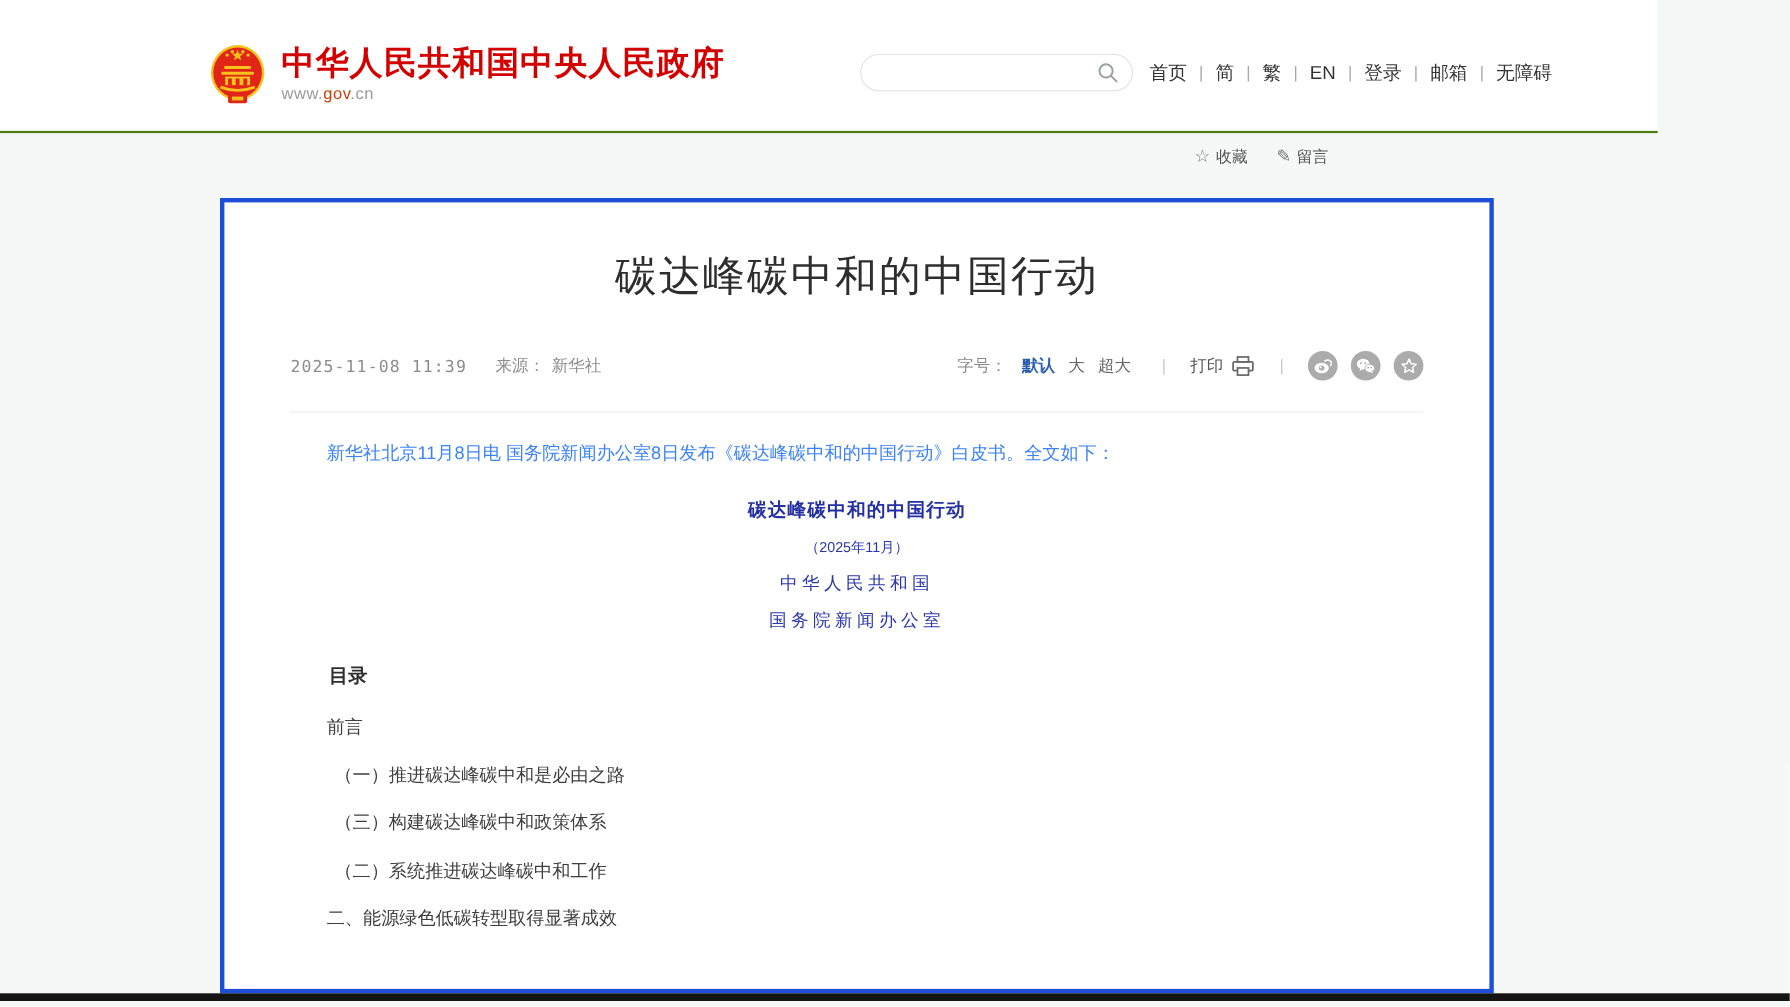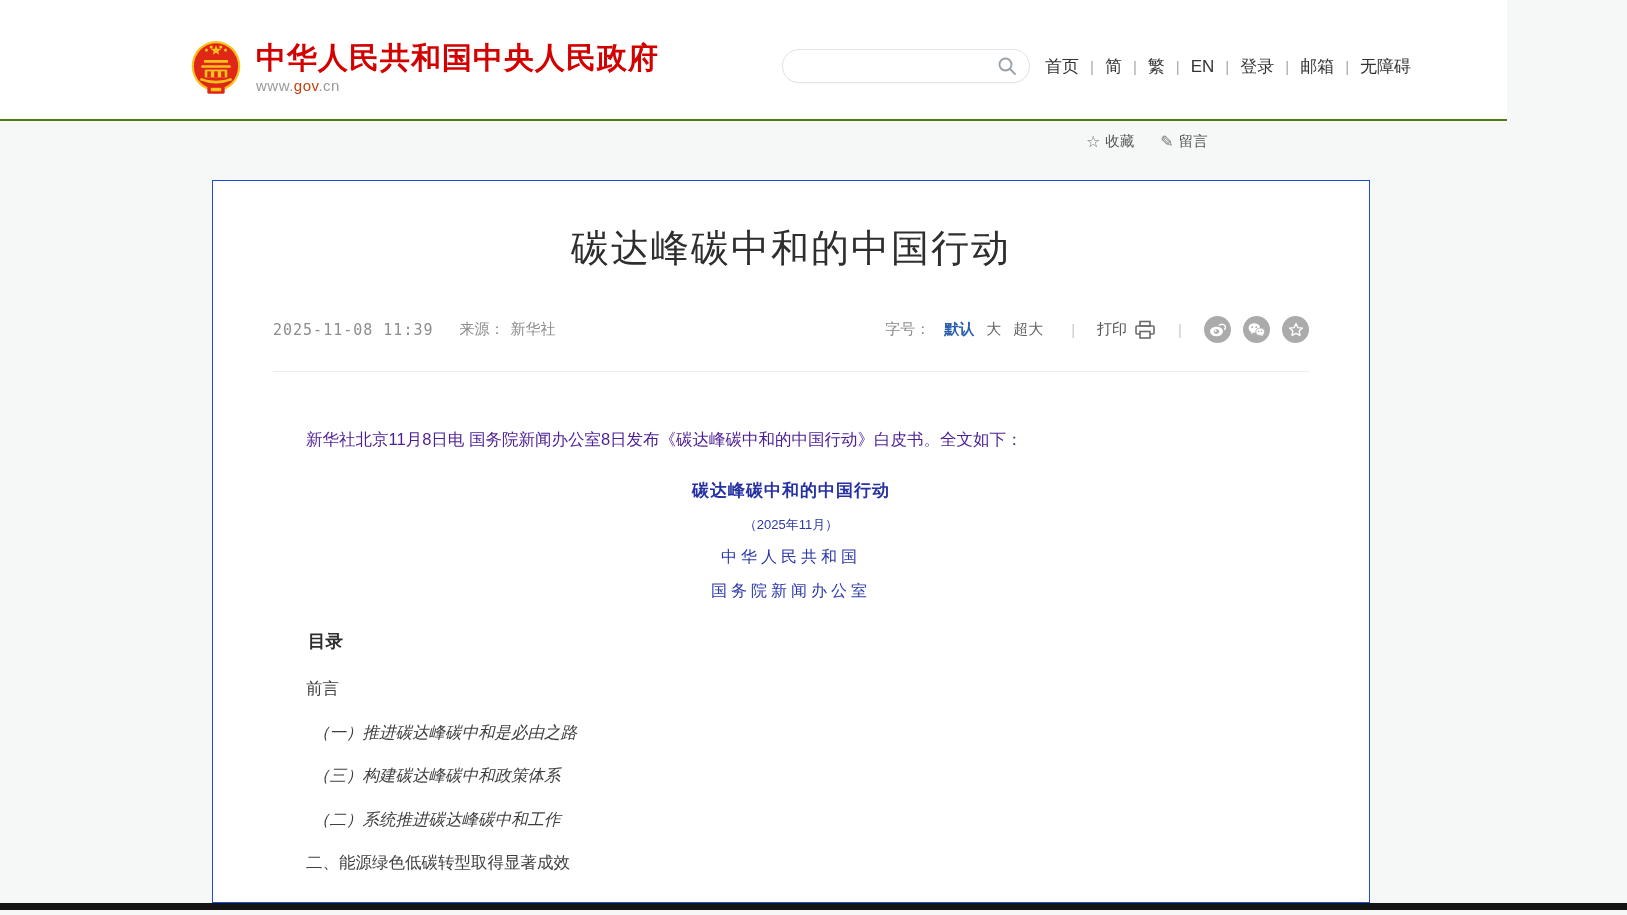--- a/index.html
+++ b/index.html
@@ -34,22 +34,22 @@
   .top-nav { position:absolute; left:1045px; top:55px; display:flex; align-items:center; font-size:17px; color:#333; }
   .top-nav a { color:#333; text-decoration:none; cursor:pointer; white-space:nowrap; }
   .top-nav .sep { color:#a8a8a8; margin:0 11px; font-size:15px; }
   
   .fav-row { position:absolute; left:1086px; top:132px; display:flex; align-items:center; gap:26px;
              font-size:14.5px; color:#555; }
   .fav-row .item { display:flex; align-items:center; gap:5px; cursor:pointer; }
   .fav-row .glyph { font-size:16px; color:#777; }
   
   .card {
-    position:absolute; left:212px; top:180px; width:1158px; height:723px;
-    background:#ffffff; border:1px solid #1d4ed8;
+    position:absolute; left:200px; top:180px; width:1158px; height:723px;
+    background:#ffffff; border:4px solid #1d4ed8;
   }
   .article-title {
     margin-top:42px; text-align:center;
     font-size:38px; font-weight:500; color:#2e2e2e; letter-spacing:2px;
   }
   .meta {
     margin:42px 60px 0 60px; padding-bottom:28px;
     border-bottom:1px solid #ececec;
     display:flex; justify-content:space-between; align-items:center;
   }
@@ -62,30 +62,30 @@
   .fs-opt.active { color:#2b5fae; font-weight:bold; }
   .vsep { color:#c9c9c9; margin:0 22px; font-size:15px; }
   .print-btn { display:flex; align-items:center; gap:7px; cursor:pointer; color:#555; }
   .share-icons { display:flex; align-items:center; gap:12px; }
   .share-circle {
     width:27px; height:27px; border-radius:50%; background:#ababab;
     display:flex; align-items:center; justify-content:center; cursor:pointer;
   }
   
   .lead {
-    margin:54px 60px 0 60px; text-indent:2em;
-    font-size:16.5px; color:#4c1d95; line-height:1.6;
+    margin:24px 60px 0 60px; text-indent:2em;
+    font-size:16.5px; color:#3b82f6; line-height:1.6;
   }
   .doc-title { margin-top:27px; text-align:center; font-size:17px; font-weight:bold; color:#2531a2; letter-spacing:1px; }
   .doc-date  { margin-top:14px; text-align:center; font-size:13px; color:#2c38a8; }
   .doc-org   { margin-top:13px; text-align:center; font-size:16px; color:#2c38a8;
                font-family:"DejaVu Serif","Liberation Serif",serif; letter-spacing:4px; }
   .toc-title { margin:27px 60px 0 60px; text-indent:2em; font-size:17.5px; font-weight:bold; color:#2e2e2e; }
   .toc-item  { margin:27px 60px 0 60px; text-indent:2em; font-size:16.5px; color:#3e3e3e; line-height:1; }
-  .toc-item.sub { padding-left:7px;font-style:italic; }
+  .toc-item.sub { padding-left:7px; }
   
   .bottom-bar { position:absolute; left:0; top:903px; width:1627px; height:7px; background:#141414; }
 </style>
 </head>
 <body>
 
 <header class="site-header">
   <div class="logo-wrap">
     <svg class="emblem" viewBox="0 0 60 66">
       <ellipse cx="30" cy="32" rx="28" ry="29" fill="#f7c21e"></ellipse>

